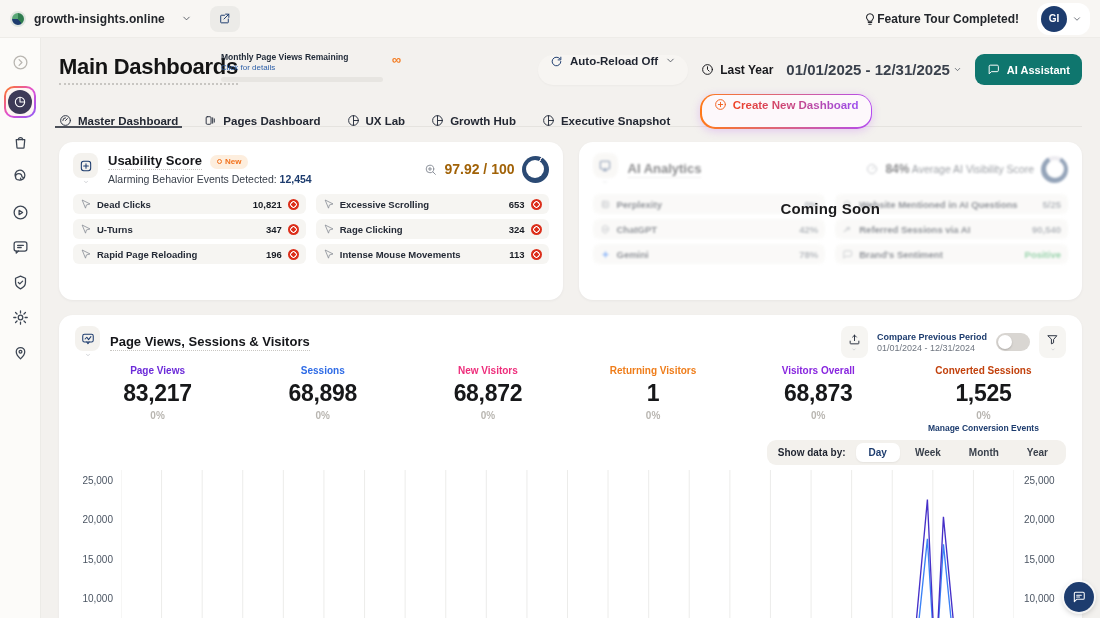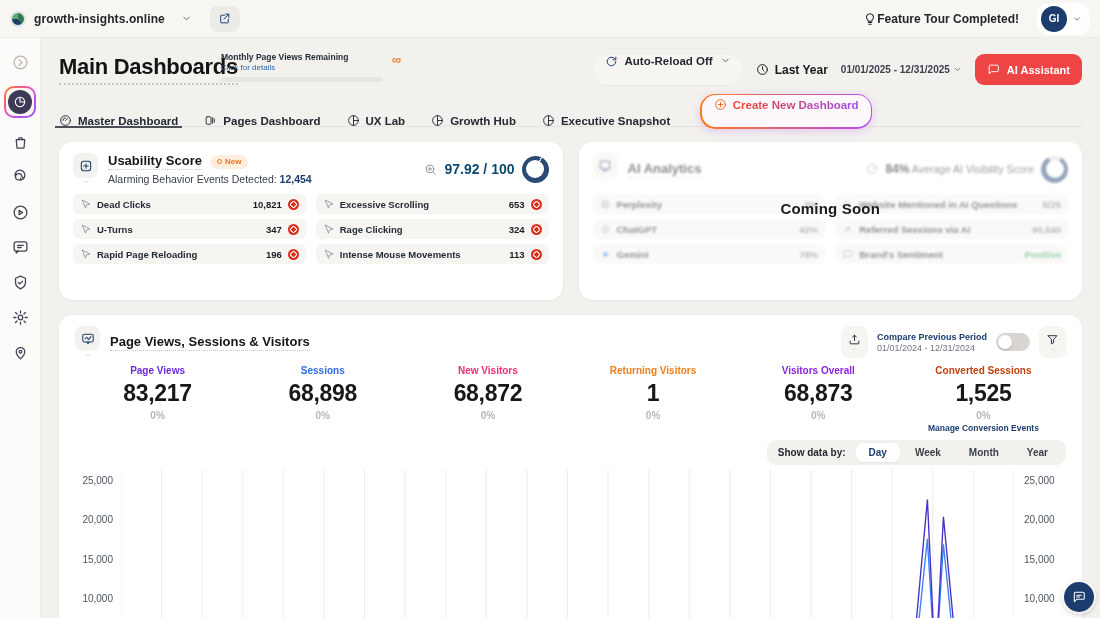--- a/index.html
+++ b/index.html
@@ -38,22 +38,22 @@
   .monthly { position:absolute; left:162px; top:4px; width:162px; }
   .monthly .mt { font-size:8.5px; font-weight:700; color:#1f2937; }
   .monthly .ml { font-size:8px; color:#2c5fa8; margin-top:1px; cursor:pointer; }
   .monthly .bar { margin-top:5px; height:5px; border-radius:3px; background:#e7e5e1; }
   .monthly .inf { position:absolute; right:-18px; top:0; color:#f47b20; font-size:13px; font-weight:700; }
   .hdr-right { position:absolute; right:0; top:6px; display:flex; align-items:center; gap:13px; }
   .reload-pill { background:#f7f5f2; border-radius:16px; height:30px; display:flex; gap:7px; padding:0 12px; cursor:pointer;
                  color:#1d3c6e; box-shadow:0 1px 2px rgba(0,0,0,.03); }
   .reload-pill .lbl { font-size:11.5px; font-weight:600; color:#1f2430; }
   .lastyear { display:flex; align-items:center; gap:6px; font-size:12px; font-weight:700; color:#17181c; cursor:pointer; }
-  .dates { font-size:10px; font-weight:600; color:#3a414c; display:flex; align-items:center; gap:3px; cursor:pointer; }
-  .ai-btn { background:#ef4444; border-radius:9px; height:31px; padding:0 12px; display:flex; align-items:center; gap:7px; color:#fff;
+  .dates { font-size:15px; font-weight:600; color:#3a414c; display:flex; align-items:center; gap:3px; cursor:pointer; }
+  .ai-btn { background:#0f766e; border-radius:9px; height:31px; padding:0 12px; display:flex; align-items:center; gap:7px; color:#fff;
             font-size:11px; font-weight:700; cursor:pointer; border:none; }
 
   
   .tabs { display:flex; align-items:center; gap:26px; border-bottom:1px solid #e5e3df; padding-bottom:0; height:27px; }
   .tab { display:flex; align-items:flex-end; gap:6px; font-size:11.5px; font-weight:600; color:#232833; cursor:pointer; position:relative; height:27px; }
   .tab .ic { width:13px; height:13px; color:#2a3140; }
   .tab.active::after { content:""; position:absolute; left:-4px; right:-4px; bottom:-1px; height:2px; background:#4b4f58; }
   .tab-create { margin-left:4px; padding:1.5px; border-radius:15px; background:linear-gradient(90deg,#ff7a1a,#b44bf0);
                 box-shadow:0 2px 8px rgba(180,75,240,.25); cursor:pointer; transform:translateY(-2px); }
   .tab-create .in { background:#fdf8fb; border-radius:13.5px; height:25px; display:flex; align-items:flex-end; gap:6px; padding:16px 12px; }
@@ -68,21 +68,21 @@
   .icon-box { display:flex; flex-direction:column; align-items:center; gap:1px; }
   .icon-box .bx { width:25px; height:25px; border-radius:8px; background:#f4f2ee; display:flex; align-items:center; justify-content:center; color:#1d3c6e; }
   .icon-box .ch { color:#9aa0a8; }
   .c-title { font-size:13px; font-weight:800; color:#15161a; border-bottom:1.5px dotted #c8c6c2; padding-bottom:1px; }
   .badge-new { display:flex; align-items:center; gap:3px; background:#fdeede; color:#f2711c; border-radius:9px;
                font-size:8px; font-weight:700; padding:2.5px 7px; }
   .badge-new .dot { width:5px; height:5px; border-radius:50%; border:1.5px solid #f2711c; }
   .c-sub { font-size:10.5px; color:#3a414c; margin-top:3px; }
   .c-sub b { color:#1d3c6e; font-weight:800; }
   .c-head-right { margin-left:auto; display:flex; align-items:center; gap:7px; }
-  .score { font-size:14px; font-weight:800; color:#0c4a6e; }
+  .score { font-size:14px; font-weight:800; color:#a16207; }
   .donut { width:27px; height:27px; border-radius:50%; position:relative; background:conic-gradient(from 30deg,#2b4a74 calc(var(--p)*1%),#dcd9e2 0); }
   .donut::after { content:""; position:absolute; inset:4.5px; background:#fff; border-radius:50%; }
   .rows { display:grid; grid-template-columns:1fr 1fr; gap:5px 10px; margin-top:9px; }
   .ev-row { height:20px; background:#f6f5f2; border-radius:6px; display:flex; align-items:center; gap:6px; padding:0 7px; cursor:pointer; }
   .ev-row .ic { width:11px; height:11px; color:#8a8f98; flex:none; }
   .ev-row .lb { flex:1; font-size:9.5px; font-weight:600; color:#242a36; white-space:nowrap; }
   .ev-row .vl { font-size:9.5px; font-weight:800; color:#181c24; }
   .rec { width:11px; height:11px; border-radius:50%; flex:none;
          background:radial-gradient(circle,#dc2f1b 0 2.1px,#ffffff 2.3px 3.1px,#dc2f1b 3.3px 5.5px); }
   .ev-row .vl.gray { color:#6f7680; font-weight:700; }

